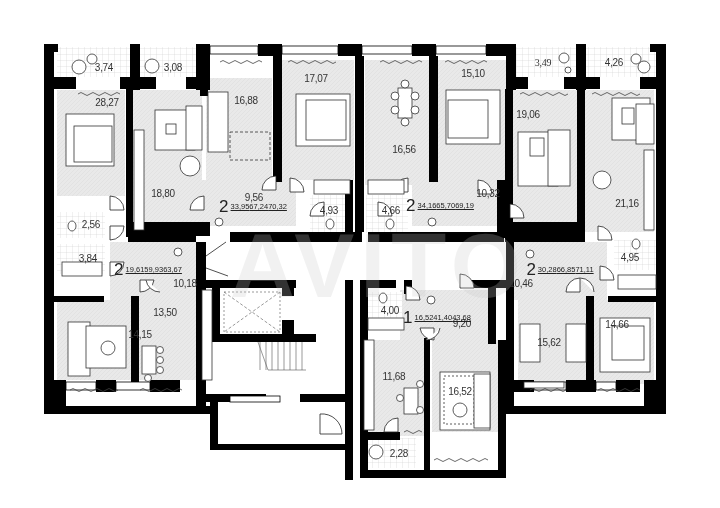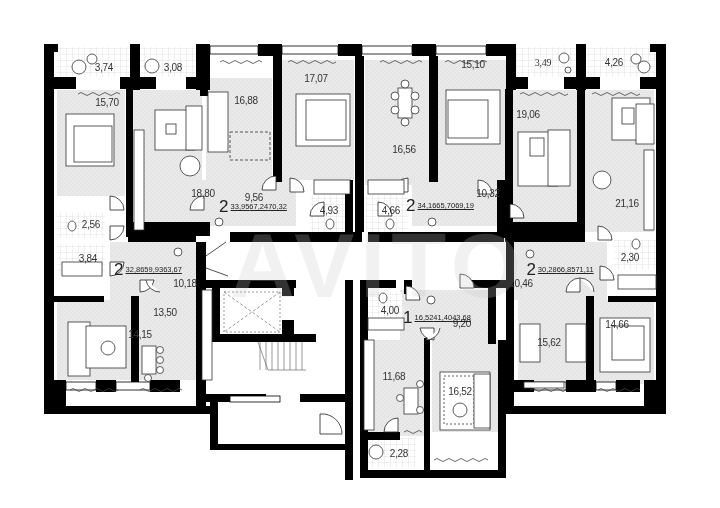--- a/index.html
+++ b/index.html
@@ -300,54 +300,54 @@
     <rect x="364" y="340" width="10" height="90"></rect>
     <rect x="644" y="150" width="10" height="80"></rect>
   </g>
 </svg>
 
 <div class="wm">AVITO</div>
 
 <div id="room-labels">
     <div class="lbl" style="left: 104px; top: 67px;">3,74</div>
     <div class="lbl" style="left: 173px; top: 67px;">3,08</div>
-    <div class="lbl" style="left: 107px; top: 102px;">15,70</div>
-    <div class="lbl" style="left: 163px; top: 193px; margin-left: 40px;">18,80</div>
+    <div class="lbl" style="left: 107px; top: 102px;">28,27</div>
+    <div class="lbl" style="left: 163px; top: 193px;">18,80</div>
     <div class="lbl" style="left: 246px; top: 100px; text-align: right;">16,88</div>
     <div class="lbl" style="left: 316px; top: 78px;">17,07</div>
     <div class="lbl" style="left: 232px; top: 197px; padding-left: 44px;">9,56</div>
     <div class="lbl" style="left: 329px; top: 210px;">4,93</div>
     <div class="lbl" style="left: 404px; top: 149px;">16,56</div>
-    <div class="lbl" style="left: 473px; top: 64px; text-align: right;">15,10</div>
+    <div class="lbl" style="left: 473px; top: 73px; text-align: right;">15,10</div>
     <div class="lbl" style="left: 391px; top: 210px;">4,66</div>
     <div class="lbl" style="left: 488px; top: 193px;">10,32</div>
     <div class="lbl" style="left: 543px; top: 62px; font-family: Liberation Serif, serif;">3,49</div>
     <div class="lbl" style="left: 614px; top: 62px;">4,26</div>
     <div class="lbl" style="left: 528px; top: 114px; text-align: right;">19,06</div>
     <div class="lbl" style="left: 627px; top: 203px;">21,16</div>
     <div class="lbl" style="left: 91px; top: 224px;">2,56</div>
     <div class="lbl" style="left: 88px; top: 258px;">3,84</div>
     <div class="lbl" style="left: 185px; top: 283px;">10,18</div>
     <div class="lbl" style="left: 165px; top: 312px;">13,50</div>
     <div class="lbl" style="left: 105px; top: 334px; margin-left: 35px;">14,15</div>
     <div class="lbl" style="left: 390px; top: 310px;">4,00</div>
     <div class="lbl" style="left: 462px; top: 295px; margin-top: 28px;">9,20</div>
     <div class="lbl" style="left: 394px; top: 376px;">11,68</div>
     <div class="lbl" style="left: 460px; top: 391px;">16,52</div>
     <div class="lbl" style="left: 399px; top: 453px;">2,28</div>
-    <div class="lbl" style="left: 630px; top: 257px;">2,30</div>
+    <div class="lbl" style="left: 630px; top: 257px;">4,95</div>
     <div class="lbl" style="left: 521px; top: 283px;">10,46</div>
     <div class="lbl" style="left: 549px; top: 342px;">15,62</div>
     <div class="lbl" style="left: 617px; top: 324px;">14,66</div>
   </div>
 <div id="apt-labels">
     <div class="apt" style="left: 148px; top: 270px;">
       <div class="rooms">2</div>
       <div class="areas">
-        <span>32,86</span>
+        <span>19,61</span>
         <span>59,93</span>
         <span>63,67</span>
       </div>
     </div>
     <div class="apt" style="left: 253px; top: 207px;">
       <div class="rooms">2</div>
       <div class="areas">
         <span>33,95</span>
         <span>67,24</span>
         <span>70,32</span>

